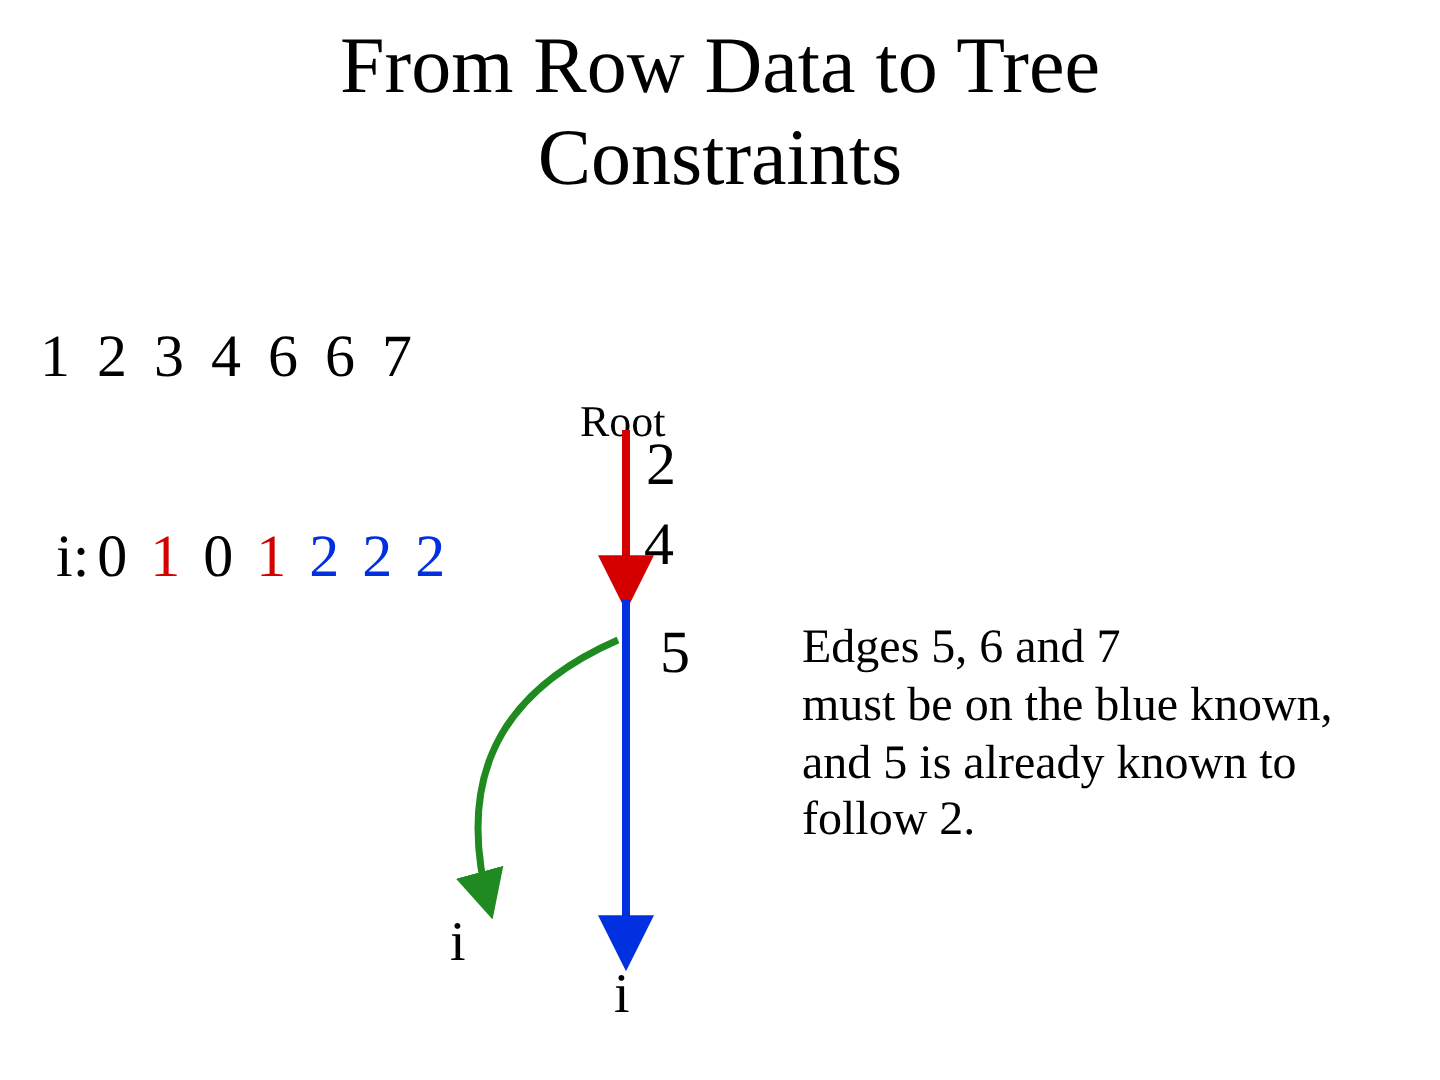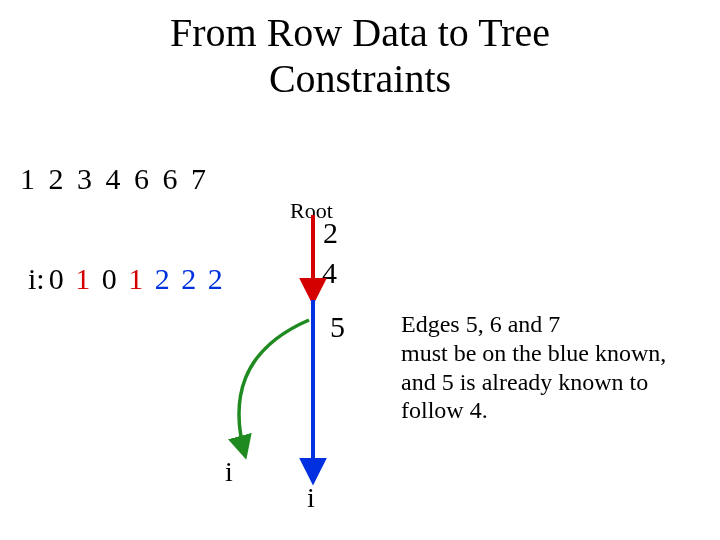--- a/index.html
+++ b/index.html
@@ -132,21 +132,21 @@
   <div class="edge-2">2</div>
   <div class="edge-4">4</div>
   <div class="edge-5">5</div>
   <div class="leaf-i-left">i</div>
   <div class="leaf-i-right">i</div>
 
   <div class="caption">
     <span>Edges 5, 6 and 7</span><br>
     <span>must be on the blue known,</span><br>
     <span>and 5 is already known to</span><br>
-    <span>follow 4.</span>
+    <span>follow 2.</span>
   </div>
 
   <svg class="overlay" viewBox="0 0 720 540">
     <defs>
       <marker id="ah-red" viewBox="0 0 10 10" refX="8" refY="5" markerWidth="7" markerHeight="7" orient="auto-start-reverse">
         <path d="M0,0 L10,5 L0,10 Z" fill="#d40000"></path>
       </marker>
       <marker id="ah-blue" viewBox="0 0 10 10" refX="8" refY="5" markerWidth="7" markerHeight="7" orient="auto-start-reverse">
         <path d="M0,0 L10,5 L0,10 Z" fill="#0030e0"></path>
       </marker>

